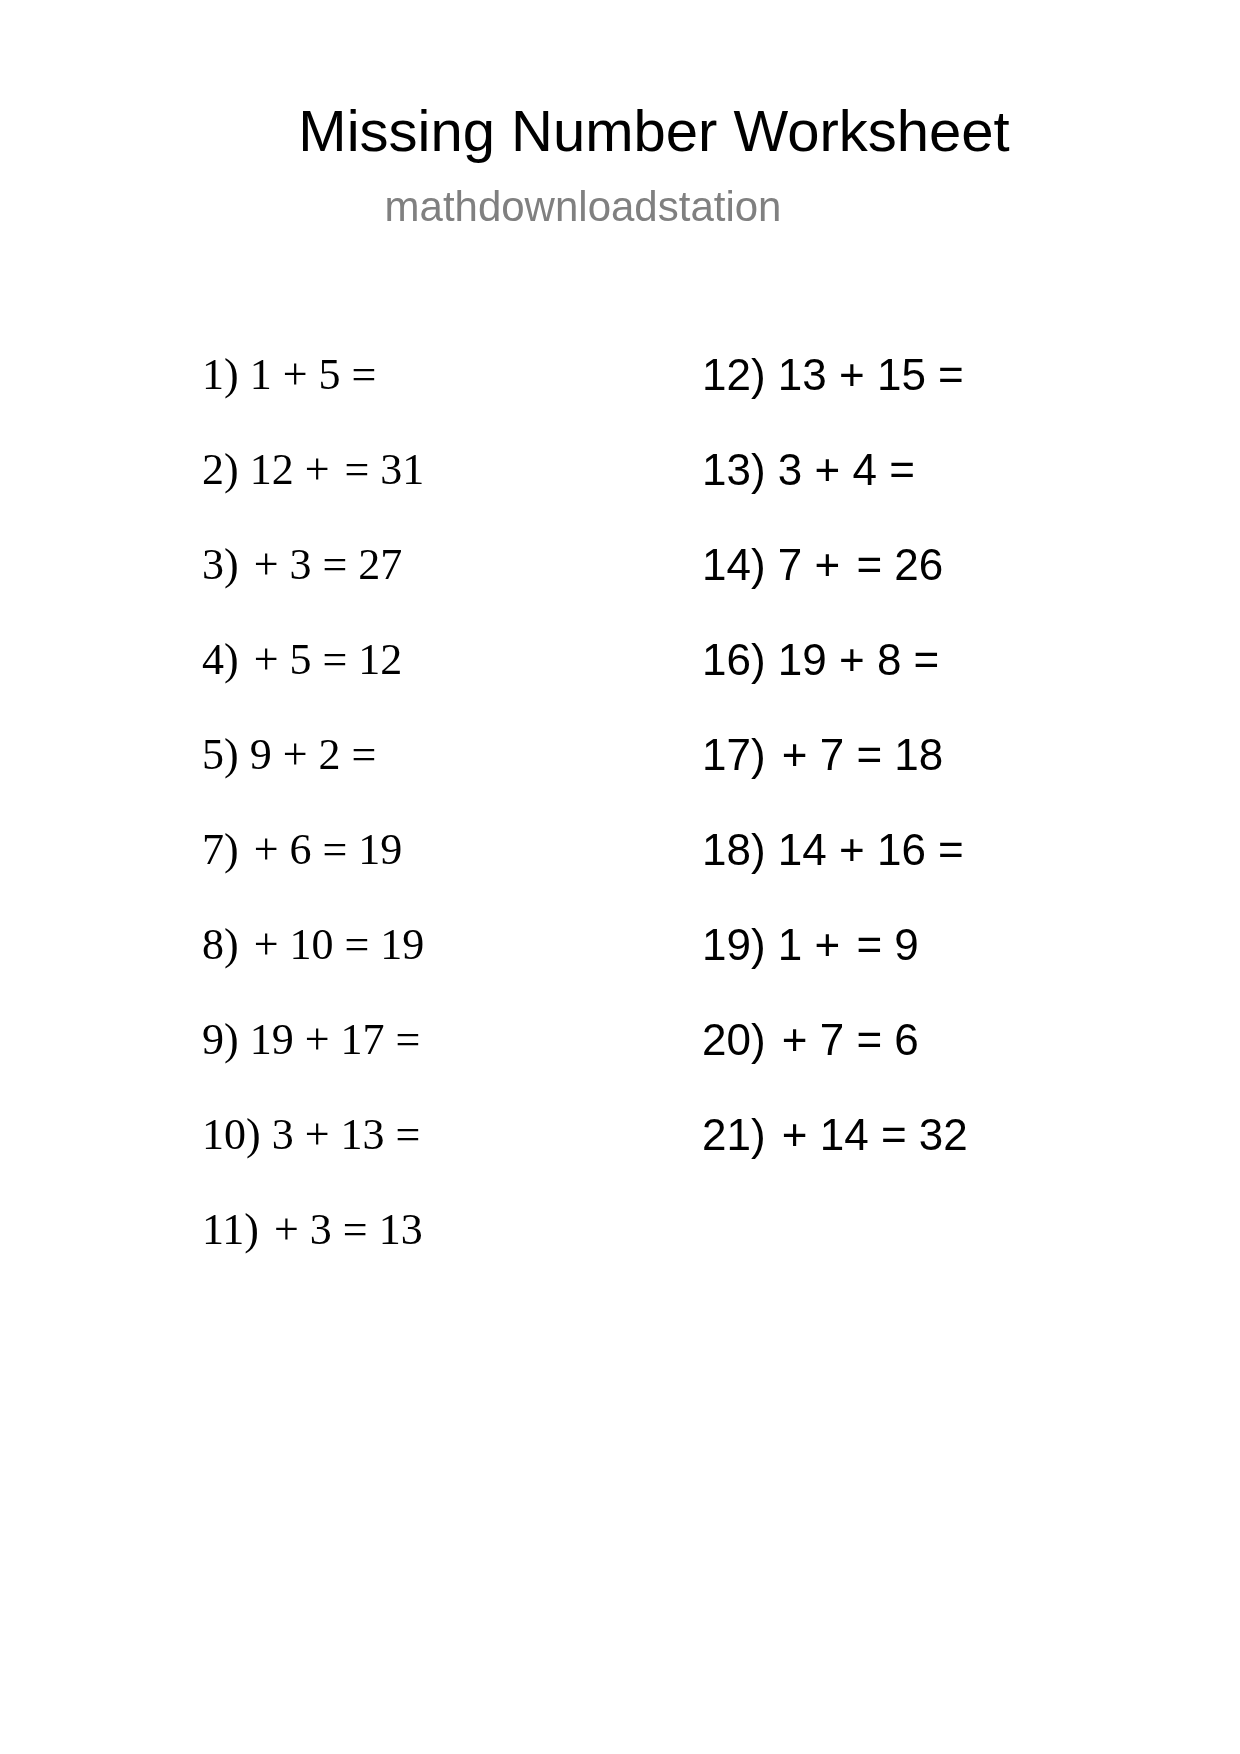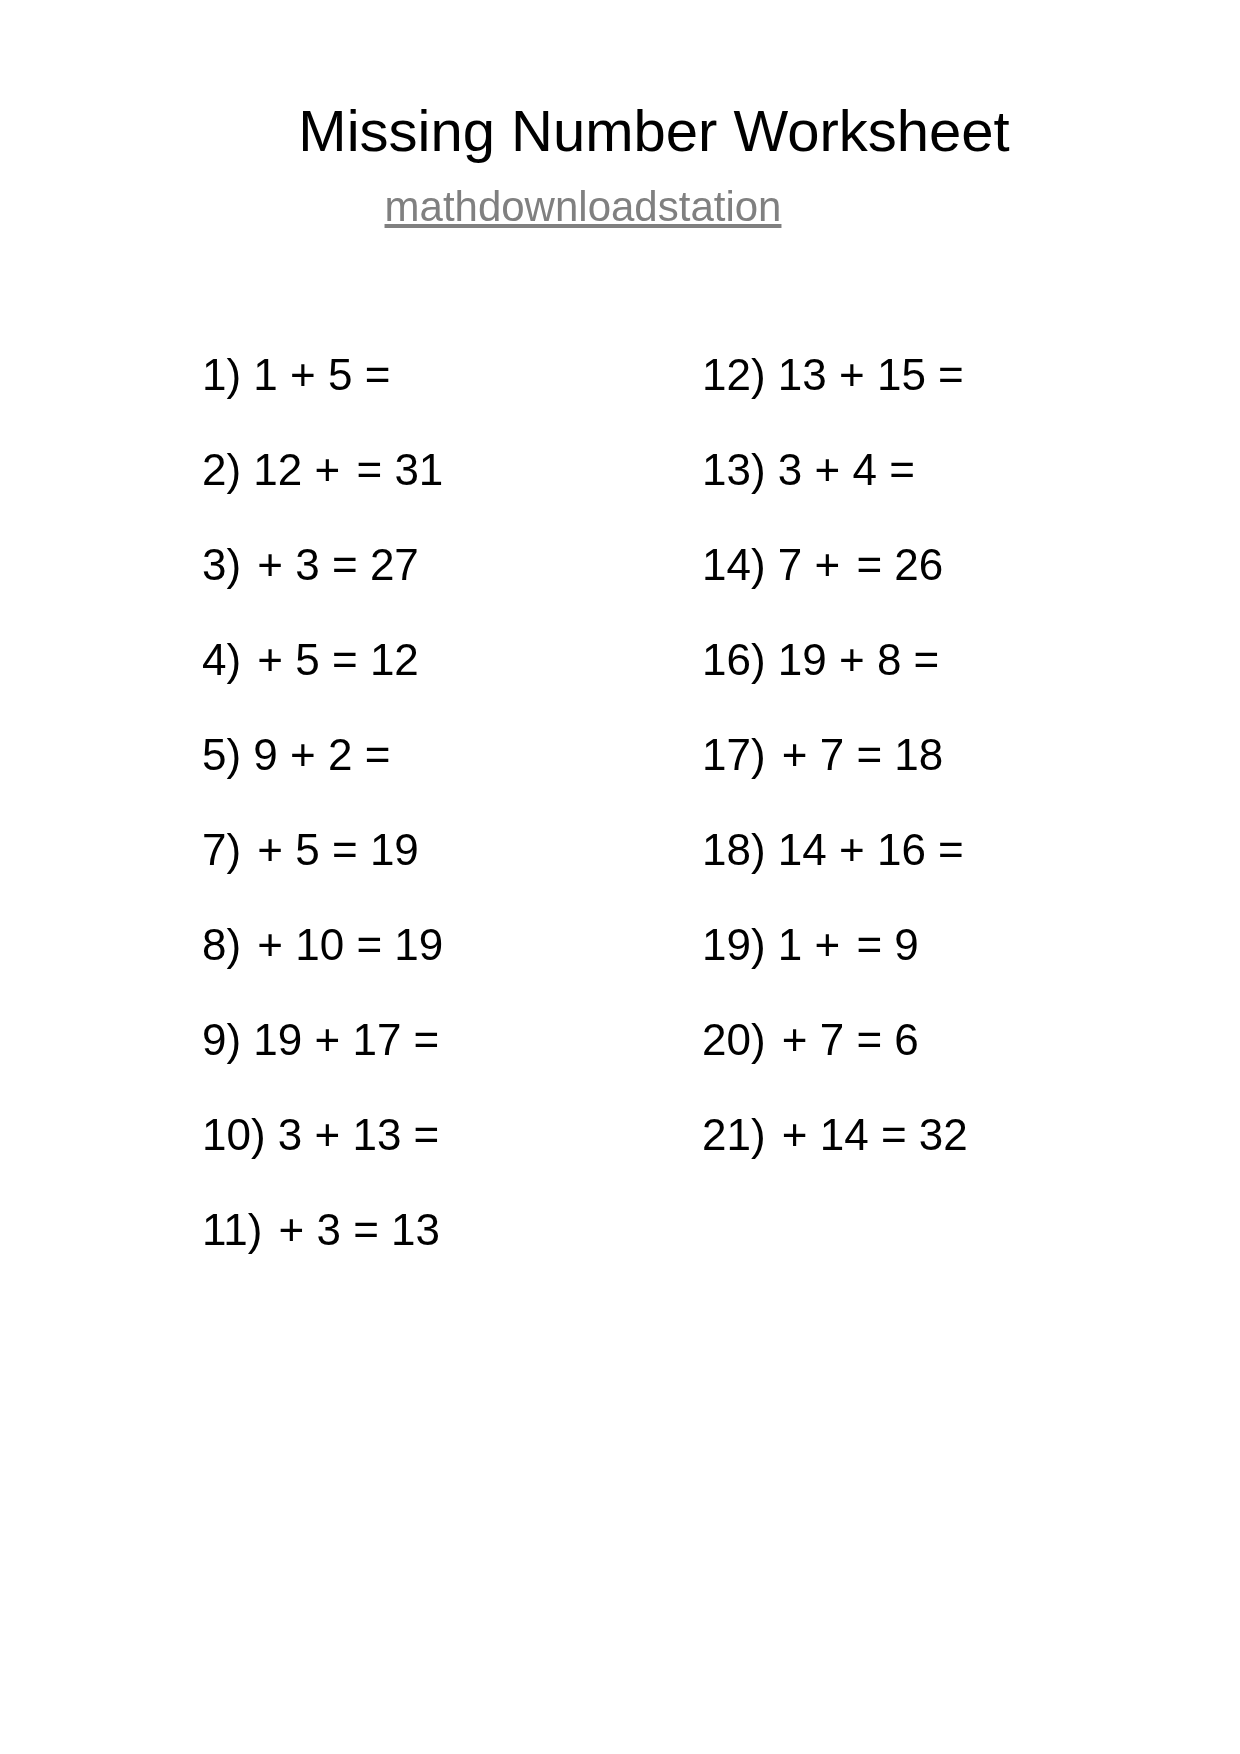--- a/index.html
+++ b/index.html
@@ -1,42 +1,42 @@
 <!DOCTYPE html>
 <html><head>
   <meta charset="utf-8">
   <style>
     html, body { margin: 0; padding: 0; background: #ffffff; }
     body { width: 1240px; height: 1754px; position: relative; overflow: hidden;
            font-family: "Liberation Sans", "DejaVu Sans", sans-serif; color: #000; }
     .title { position: absolute; left: 0; width: 1240px; top: 96px; text-align: center;
              font-size: 58px; line-height: 70px; padding-left: 68px; box-sizing: border-box; color: #000; }
     .subtitle { position: absolute; left: 0; width: 1052px; top: 182px; text-align: center;
-                font-size: 42px; line-height: 50px; padding-left: 114px; box-sizing: border-box; color: #808080; text-decoration: underline; }
+                font-size: 42px; line-height: 50px; padding-left: 114px; box-sizing: border-box; color: #808080; }
     .col { position: absolute; top: 347px; }
-    .col.left { left: 202px; }
+    .col.left { left: 202px; font-family: Liberation Serif, serif; }
     .col.right { left: 702px; }
     .problem { height: 95px; font-size: 44px; line-height: 56px; white-space: nowrap; color: #000; }
     .problem span { display: inline; }
     .blank { display: inline-block; width: 100px; height: 0; border-bottom: 3px solid #000;
              vertical-align: -6px; margin: 0 2px; }
   </style>
 </head>
 <body>
 
 <div class="title">Missing Number Worksheet</div>
 <div class="subtitle">mathdownloadstation</div>
 
 <div class="col left">
   <div class="problem"><span>1)</span> <span>1 + 5 =</span> <span class="blank"></span> <span></span></div>
   <div class="problem"><span>2)</span> <span>12 +</span> <span class="blank"></span> <span>= 31</span></div>
   <div class="problem"><span>3)</span><span></span> <span class="blank"></span> <span>+ 3 = 27</span></div>
   <div class="problem"><span>4)</span><span></span> <span class="blank"></span> <span>+ 5 = 12</span></div>
   <div class="problem"><span>5)</span> <span>9 + 2 =</span> <span class="blank"></span> <span></span></div>
-  <div class="problem"><span>7)</span><span></span> <span class="blank"></span> <span>+ 5 = 19</span></div>
+  <div class="problem"><span>7)</span><span></span> <span class="blank"></span> <span>+ 6 = 19</span></div>
   <div class="problem"><span>8)</span><span></span> <span class="blank"></span> <span>+ 10 = 19</span></div>
   <div class="problem"><span>9)</span> <span>19 + 17 =</span> <span class="blank"></span> <span></span></div>
   <div class="problem"><span>10)</span> <span>3 + 13 =</span> <span class="blank"></span> <span></span></div>
   <div class="problem"><span>11)</span><span></span> <span class="blank"></span> <span>+ 3 = 13</span></div>
 </div>
 
 <div class="col right">
   <div class="problem"><span>12)</span> <span>13 + 15 =</span> <span class="blank"></span> <span></span></div>
   <div class="problem"><span>13)</span> <span>3 + 4 =</span> <span class="blank"></span> <span></span></div>
   <div class="problem"><span>14)</span> <span>7 +</span> <span class="blank"></span> <span>= 26</span></div>

